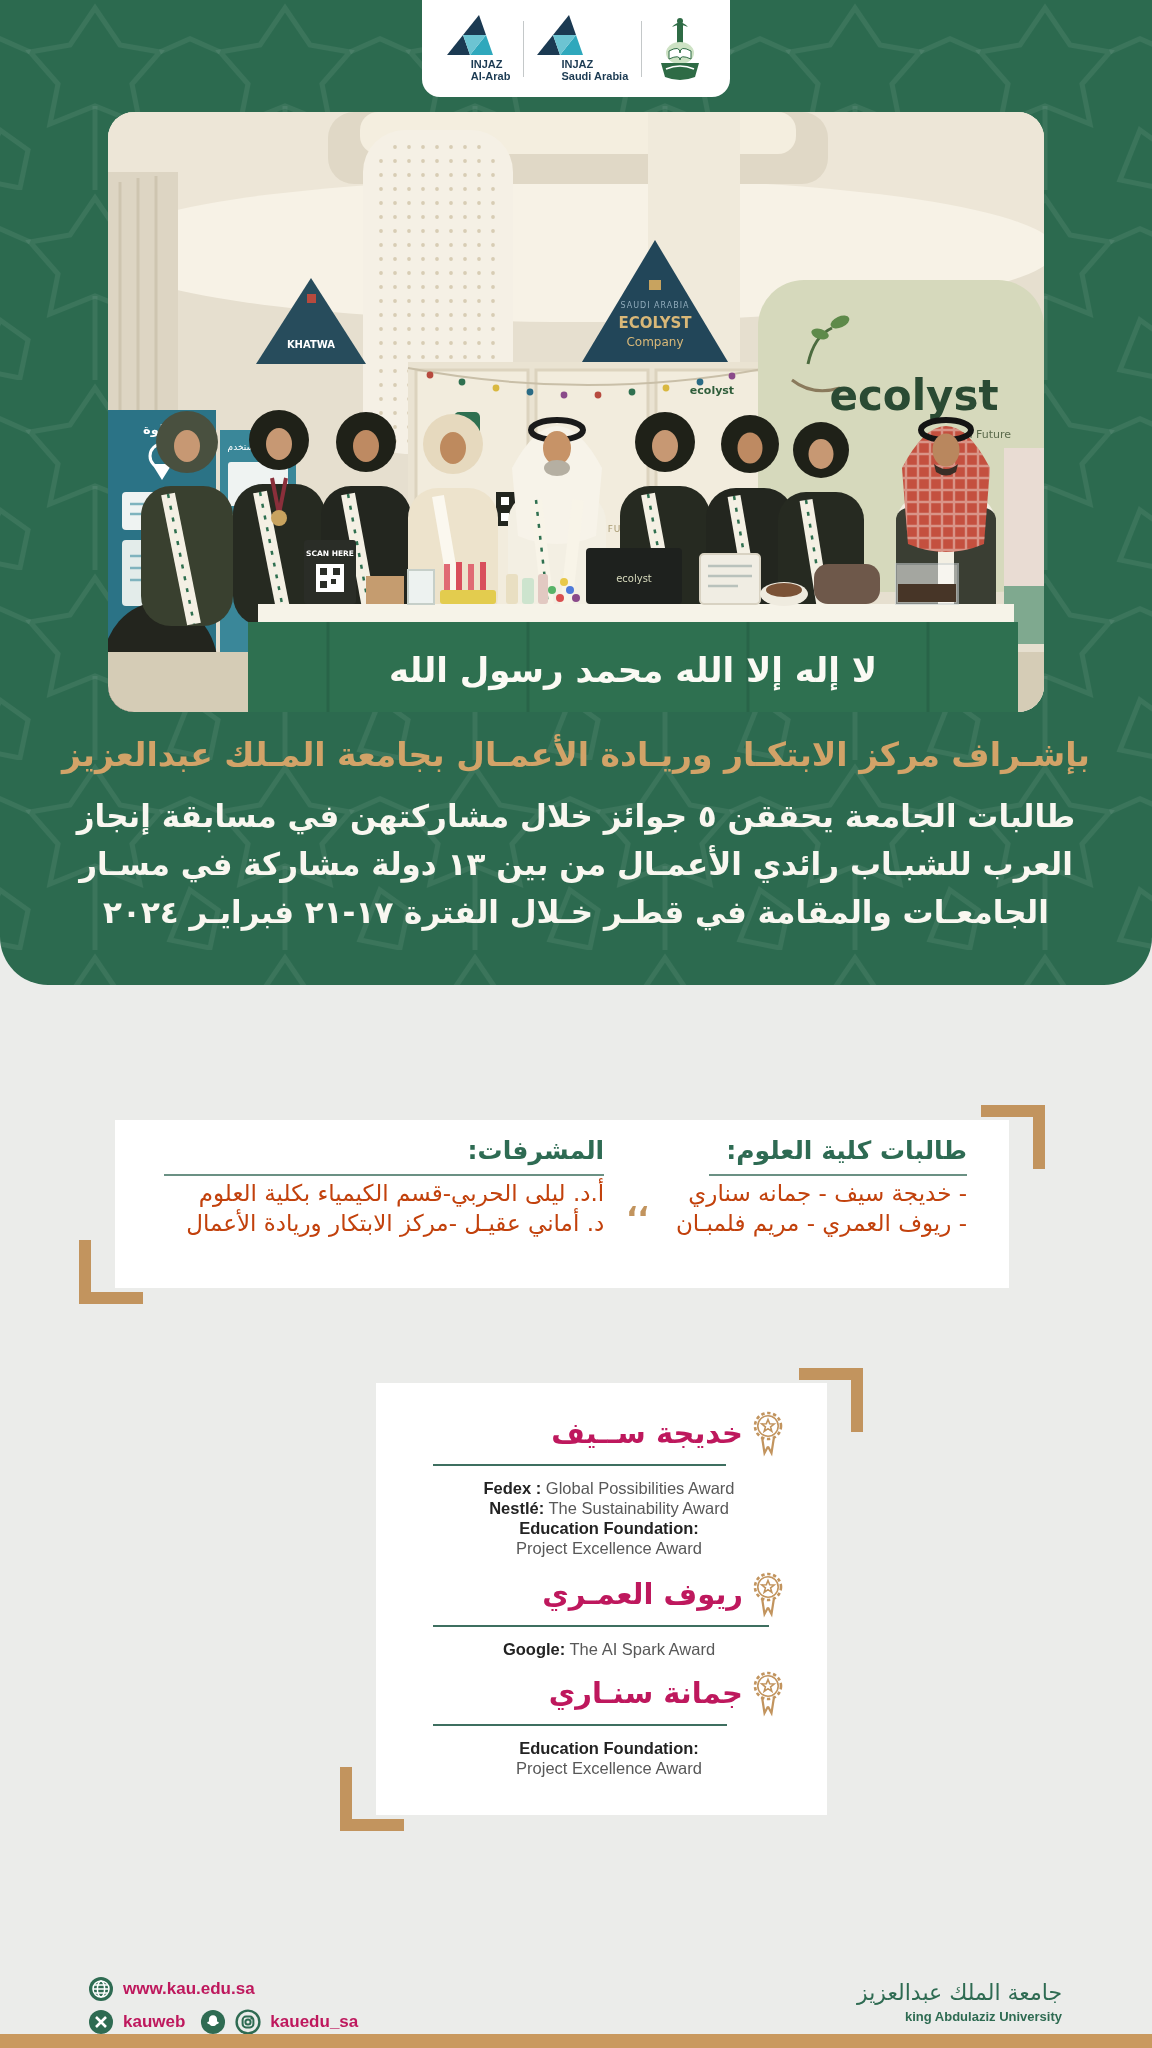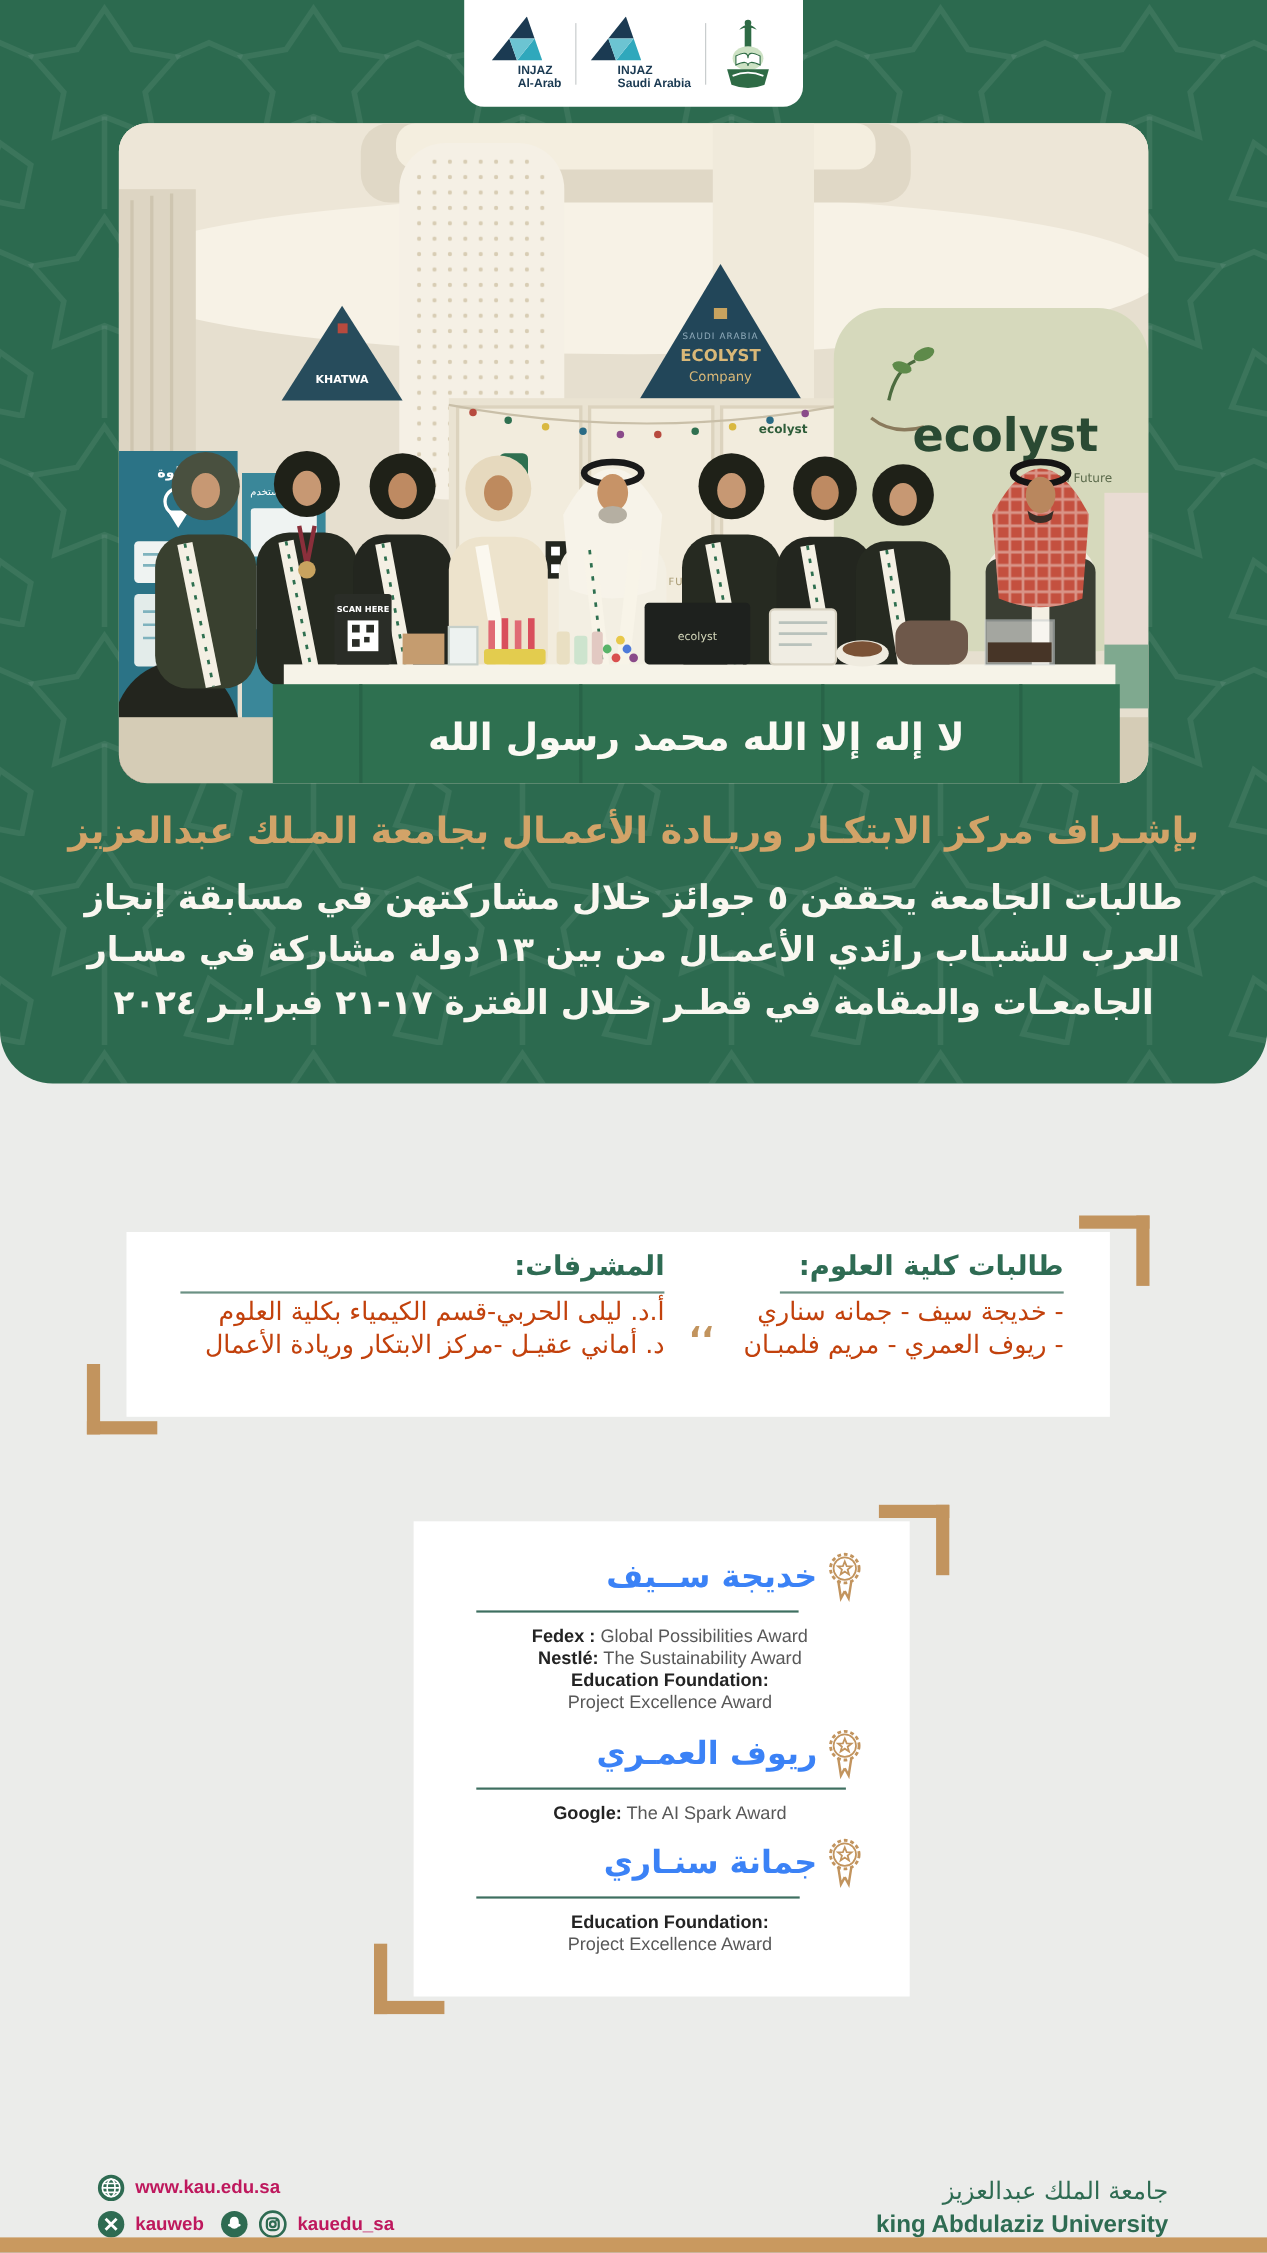--- a/index.html
+++ b/index.html
@@ -41,33 +41,33 @@
   .pcol-line{height:2px;background:#6B9184;margin-top:9px;}
   .pcol.students .pcol-line{width:258px;}
   .pcol.supervisors .pcol-line{width:440px;}
   .prow{font-size:23px;color:#c2410c;margin-top:4px;white-space:nowrap;}
   .quote-mark{color:#C2945E;font-size:30px;font-weight:bold;margin:52px 18px 0 22px;}
   
   #awards-wrap{top:1383px;left:376px;width:451px;}
   .acard{position:relative;background:#fff;height:432px;box-sizing:border-box;direction:rtl;
          padding:26px 42px 0 57px;z-index:1;}
   .winner-row{display:flex;align-items:center;gap:8px;}
-  .winner-name{color:#3b82f6;font-size:29px;font-weight:bold;}
+  .winner-name{color:#be185d;font-size:29px;font-weight:bold;}
   .aw-line{height:2px;background:#3E6F60;margin:7px auto 12px 0;}
   .aw-lines{direction:ltr;text-align:center;font-family:"Liberation Sans",sans-serif;
             font-size:16.5px;line-height:20px;color:#585858;}
   .aw-lines b{color:#232323;}
   .medal{flex:0 0 auto;}
   
   .footer-left{position:absolute;left:88px;top:1976px;display:flex;flex-direction:column;gap:7px;}
   .footer-row{display:flex;align-items:center;gap:9px;font-family:"Liberation Sans",sans-serif;
               font-weight:bold;font-size:17px;color:#be185d;}
   .footer-right{position:absolute;right:90px;top:1980px;text-align:right;color:#2E6B52;}
   .footer-right .ar{font-size:22px;direction:rtl;}
-  .footer-right .en{font-family:"Liberation Sans",sans-serif;font-weight:bold;font-size:22px;margin-top:4px;}
+  .footer-right .en{font-family:"Liberation Sans",sans-serif;font-weight:bold;font-size:13px;margin-top:4px;}
   .gold-bar{position:absolute;bottom:0;left:0;width:100%;height:14px;background:#C9995F;}
 </style>
 </head>
 <body>
 
 <div class="page">
 
   <div class="green-panel">
     <svg class="pattern" width="1152" height="985">
       <defs>

